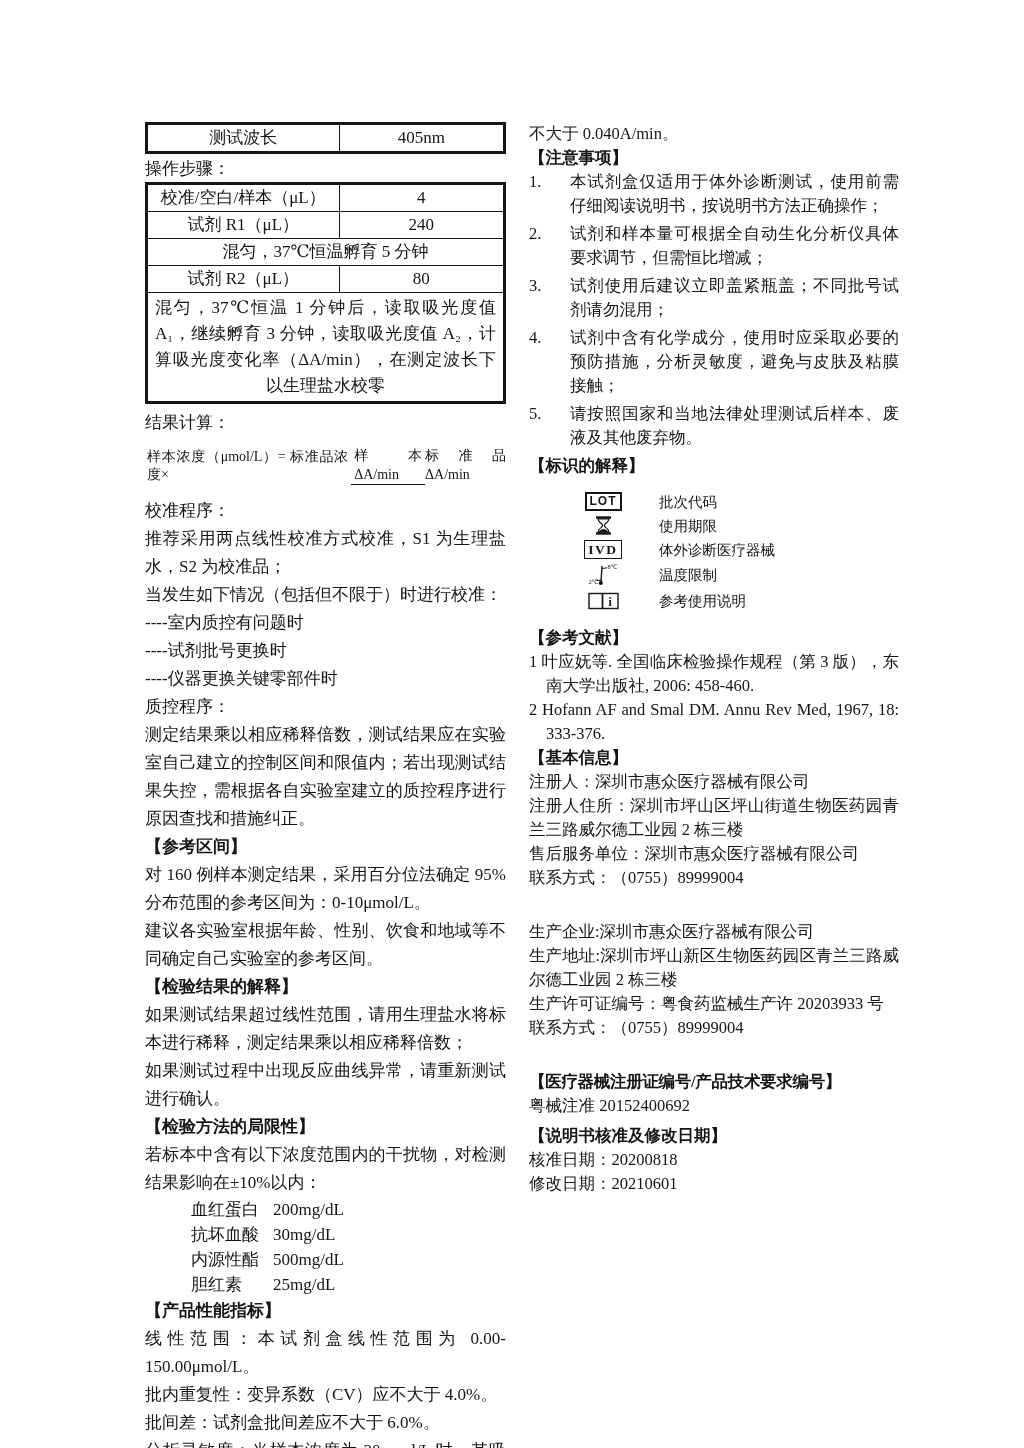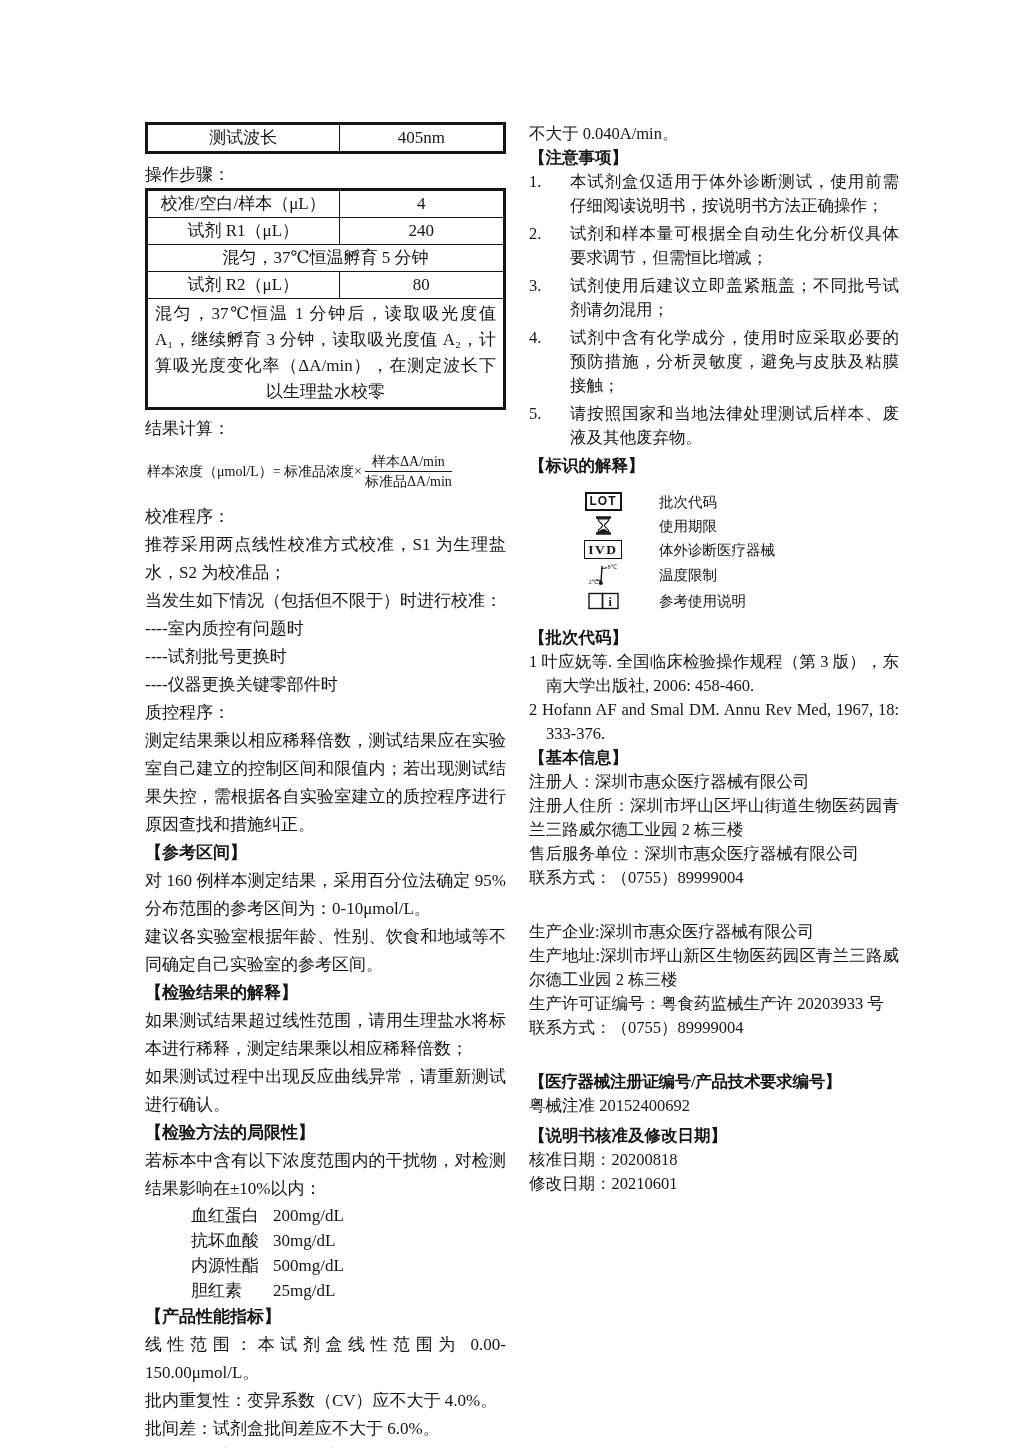--- a/index.html
+++ b/index.html
@@ -10,29 +10,29 @@
   }
   .page{position:absolute;left:145px;top:122px;display:flex;gap:23px;}
   .col{box-sizing:border-box;}
   .col-left{width:361px;font-size:17px;line-height:28px;text-align:justify;}
   .col-right{width:370px;font-size:16.5px;line-height:24px;text-align:justify;}
   p{margin:0;}
   .hd{font-weight:bold;}
   
   table{width:100%;border-collapse:collapse;border:3px solid #151515;table-layout:fixed;}
   td{border:1px solid #151515;text-align:center;padding:0 4px;line-height:26px;font-size:17px;}
-  .tbl-top{margin-bottom:7px;}
+  .tbl-top{margin-bottom:1px;}
   .lbl-col{width:51%;}
   td.span-center{text-align:center;}
   td.span-just{text-align:justify;text-align-last:center;padding:2px 7px;line-height:26px;}
   .op-steps{line-height:27px;}
   
   .calc-label{margin-top:5px;}
   .formula{display:flex;align-items:center;font-size:14px;margin:9px 0 12px 2px;line-height:normal;}
-  .frac{display:inline-flex;flex-direction:column;text-align:center;margin-left:3px;line-height:19px;}
+  .frac{display:inline-flex;flex-direction:row;margin-left:3px;line-height:19px;}
   .frac .num{border-bottom:1.5px solid #151515;padding:0 3px;}
   
   .intf-row{display:flex;line-height:25px;padding-left:46px;}
   .intf-name{width:82px;}
   
   .prec-item{display:flex;margin-bottom:4px;}
   .prec-num{width:41px;flex-shrink:0;}
   .prec-txt{flex:1;text-align:justify;}
   .symbols{margin:12px 0 14px 0;}
   .sym-row{display:flex;align-items:center;min-height:23px;padding-left:42px;margin-bottom:1px;}
@@ -221,21 +221,21 @@
             <rect x="1" y="1.5" width="13.5" height="15" fill="none" stroke="#151515" stroke-width="1.4"></rect>
             <rect x="14.5" y="1.5" width="15.5" height="15" fill="none" stroke="#151515" stroke-width="1.4"></rect>
             <text x="20.5" y="13.5" font-size="12" font-weight="bold" fill="#151515" font-family="Liberation Serif, serif">i</text>
           </svg>
         </span>
         <span class="sym-label">参考使用说明</span>
       </div>
 
     </div>
 
-    <p class="hd">【批次代码】</p>
+    <p class="hd">【参考文献】</p>
     <p class="ref">1 叶应妩等. 全国临床检验操作规程（第 3 版），东南大学出版社, 2006: 458-460.</p>
     <p class="ref">2 Hofann AF and Smal DM. Annu Rev Med, 1967, 18: 333-376.</p>
 
     <p class="hd">【基本信息】</p>
     <p>注册人：深圳市惠众医疗器械有限公司</p>
     <p>注册人住所：深圳市坪山区坪山街道生物医药园青兰三路威尔德工业园 2 栋三楼</p>
     <p>售后服务单位：深圳市惠众医疗器械有限公司</p>
     <p>联系方式：（0755）89999004</p>
 
     <p class="gap-lg">生产企业:深圳市惠众医疗器械有限公司</p>

